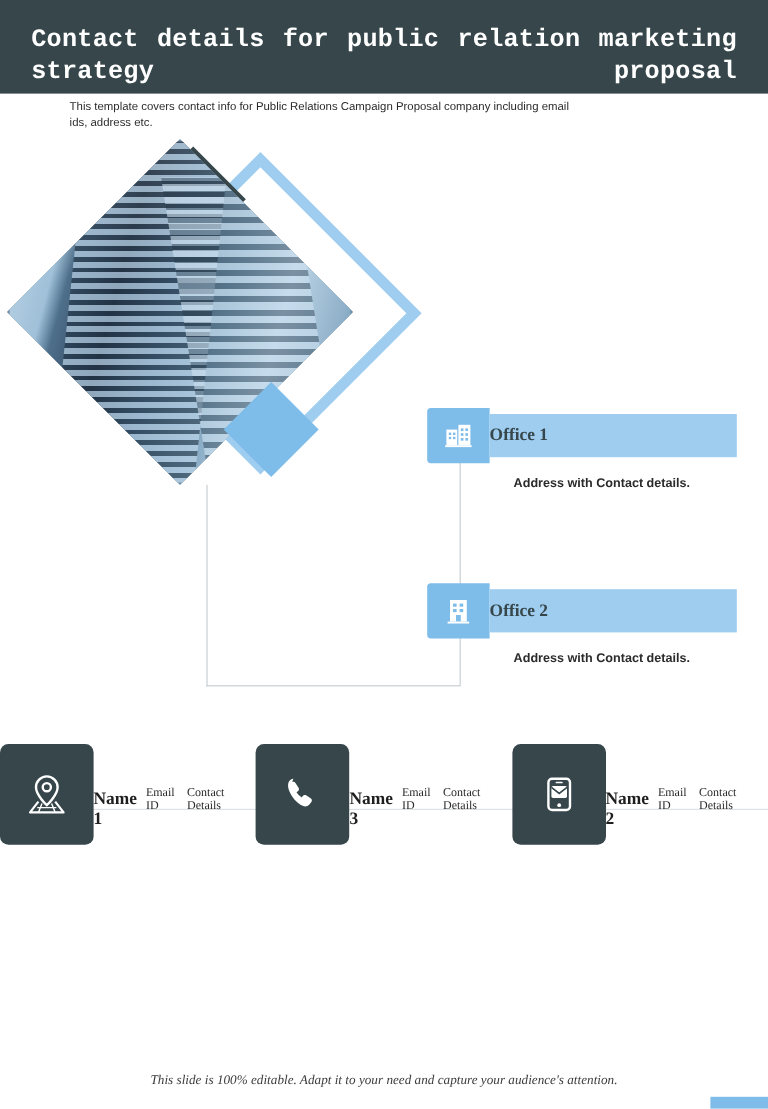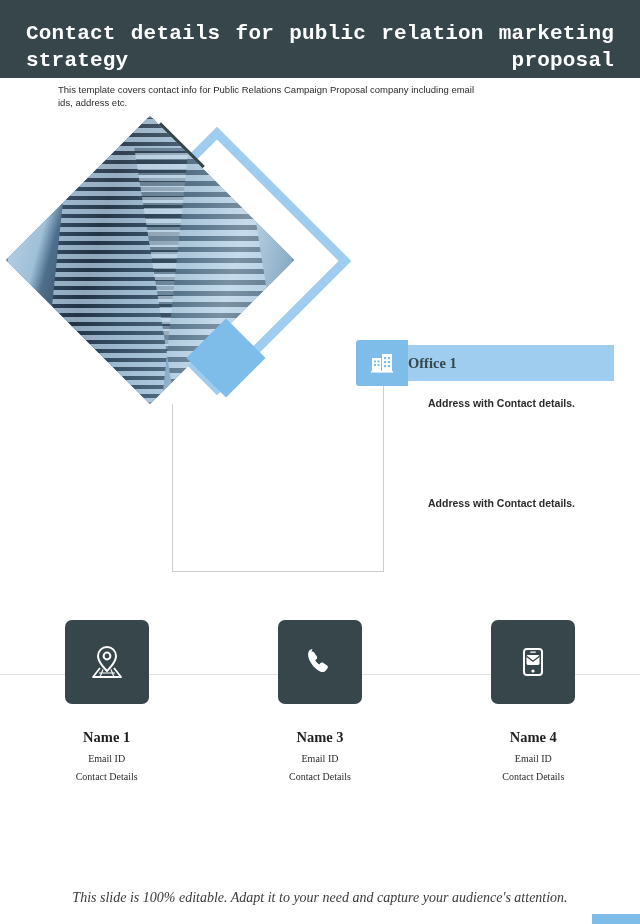--- a/index.html
+++ b/index.html
@@ -237,21 +237,21 @@
   .contacts {
     position: absolute;
     left: 0;
     top: 620px;
     width: 640px;
     display: flex;
   }
   .contact {
     flex: 1;
     display: flex;
-    flex-direction: column;
+    flex-direction: row;
     align-items: center;
   }
   .contact-icon {
     width: 84px;
     height: 84px;
     border-radius: 7px;
     background: #36464b;
     display: flex;
     align-items: center;
     justify-content: center;
@@ -272,21 +272,21 @@
 
   
   .footer-note {
     position: absolute;
     left: 0;
     bottom: 18px;
     width: 640px;
     text-align: center;
     font-family: "Liberation Serif", serif;
     font-style: italic;
-    font-size: 14px;
+    font-size: 11px;
     color: #3a3a3a;
   }
   .footer-accent {
     position: absolute;
     right: 0;
     bottom: 0;
     width: 48px;
     height: 10px;
     background: #7ebcea;
   }
@@ -336,20 +336,36 @@
         </svg>
       </div>
       <div class="office-bar">
         <span class="office-title">Office 1</span>
       </div>
     </div>
     <div class="office-desc">Address with Contact details.</div>
   </div>
 
   <div class="office-row r2">
+    <div class="office-head">
+      <div class="office-badge">
+        <svg width="26" height="26" viewBox="0 0 26 26" fill="none" aria-hidden="true">
+          <rect x="6" y="4" width="14" height="18" fill="#ffffff"></rect>
+          <rect x="8.5" y="7" width="3" height="2.6" fill="#7ebcea"></rect>
+          <rect x="14" y="7" width="3" height="2.6" fill="#7ebcea"></rect>
+          <rect x="8.5" y="11.5" width="3" height="2.6" fill="#7ebcea"></rect>
+          <rect x="14" y="11.5" width="3" height="2.6" fill="#7ebcea"></rect>
+          <rect x="11" y="16.5" width="4" height="5.5" fill="#7ebcea"></rect>
+          <rect x="4" y="22" width="18" height="1.6" fill="#ffffff"></rect>
+        </svg>
+      </div>
+      <div class="office-bar">
+        <span class="office-title">Office 2</span>
+      </div>
+    </div>
     <div class="office-desc">Address with Contact details.</div>
   </div>
 
   <div class="divider"></div>
 
   <div class="contacts">
 
     <div class="contact">
       <div class="contact-icon">
         <svg width="42" height="42" viewBox="0 0 42 42" fill="none" aria-hidden="true">
@@ -378,21 +394,21 @@
     <div class="contact">
       <div class="contact-icon">
         <svg width="40" height="40" viewBox="0 0 40 40" fill="none" aria-hidden="true">
           <rect x="11" y="7" width="18" height="26" rx="3" stroke="#ffffff" stroke-width="2" fill="none"></rect>
           <rect x="13.5" y="13" width="13" height="10" rx="1.4" fill="#ffffff"></rect>
           <path d="M13.5 14.2l6.5 5 6.5-5" stroke="#36464b" stroke-width="1.4" fill="none"></path>
           <circle cx="20" cy="29" r="1.6" fill="#ffffff"></circle>
           <rect x="17" y="9.4" width="6" height="1.4" rx="0.7" fill="#ffffff"></rect>
         </svg>
       </div>
-      <div class="contact-name">Name 4</div>
+      <div class="contact-name">Name 2</div>
       <div class="contact-line">Email ID</div>
       <div class="contact-line">Contact Details</div>
     </div>
 
   </div>
 
   <div class="footer-note">This slide is 100% editable. Adapt it to your need and capture your audience's attention.</div>
   <div class="footer-accent"></div>
 
 </div>

